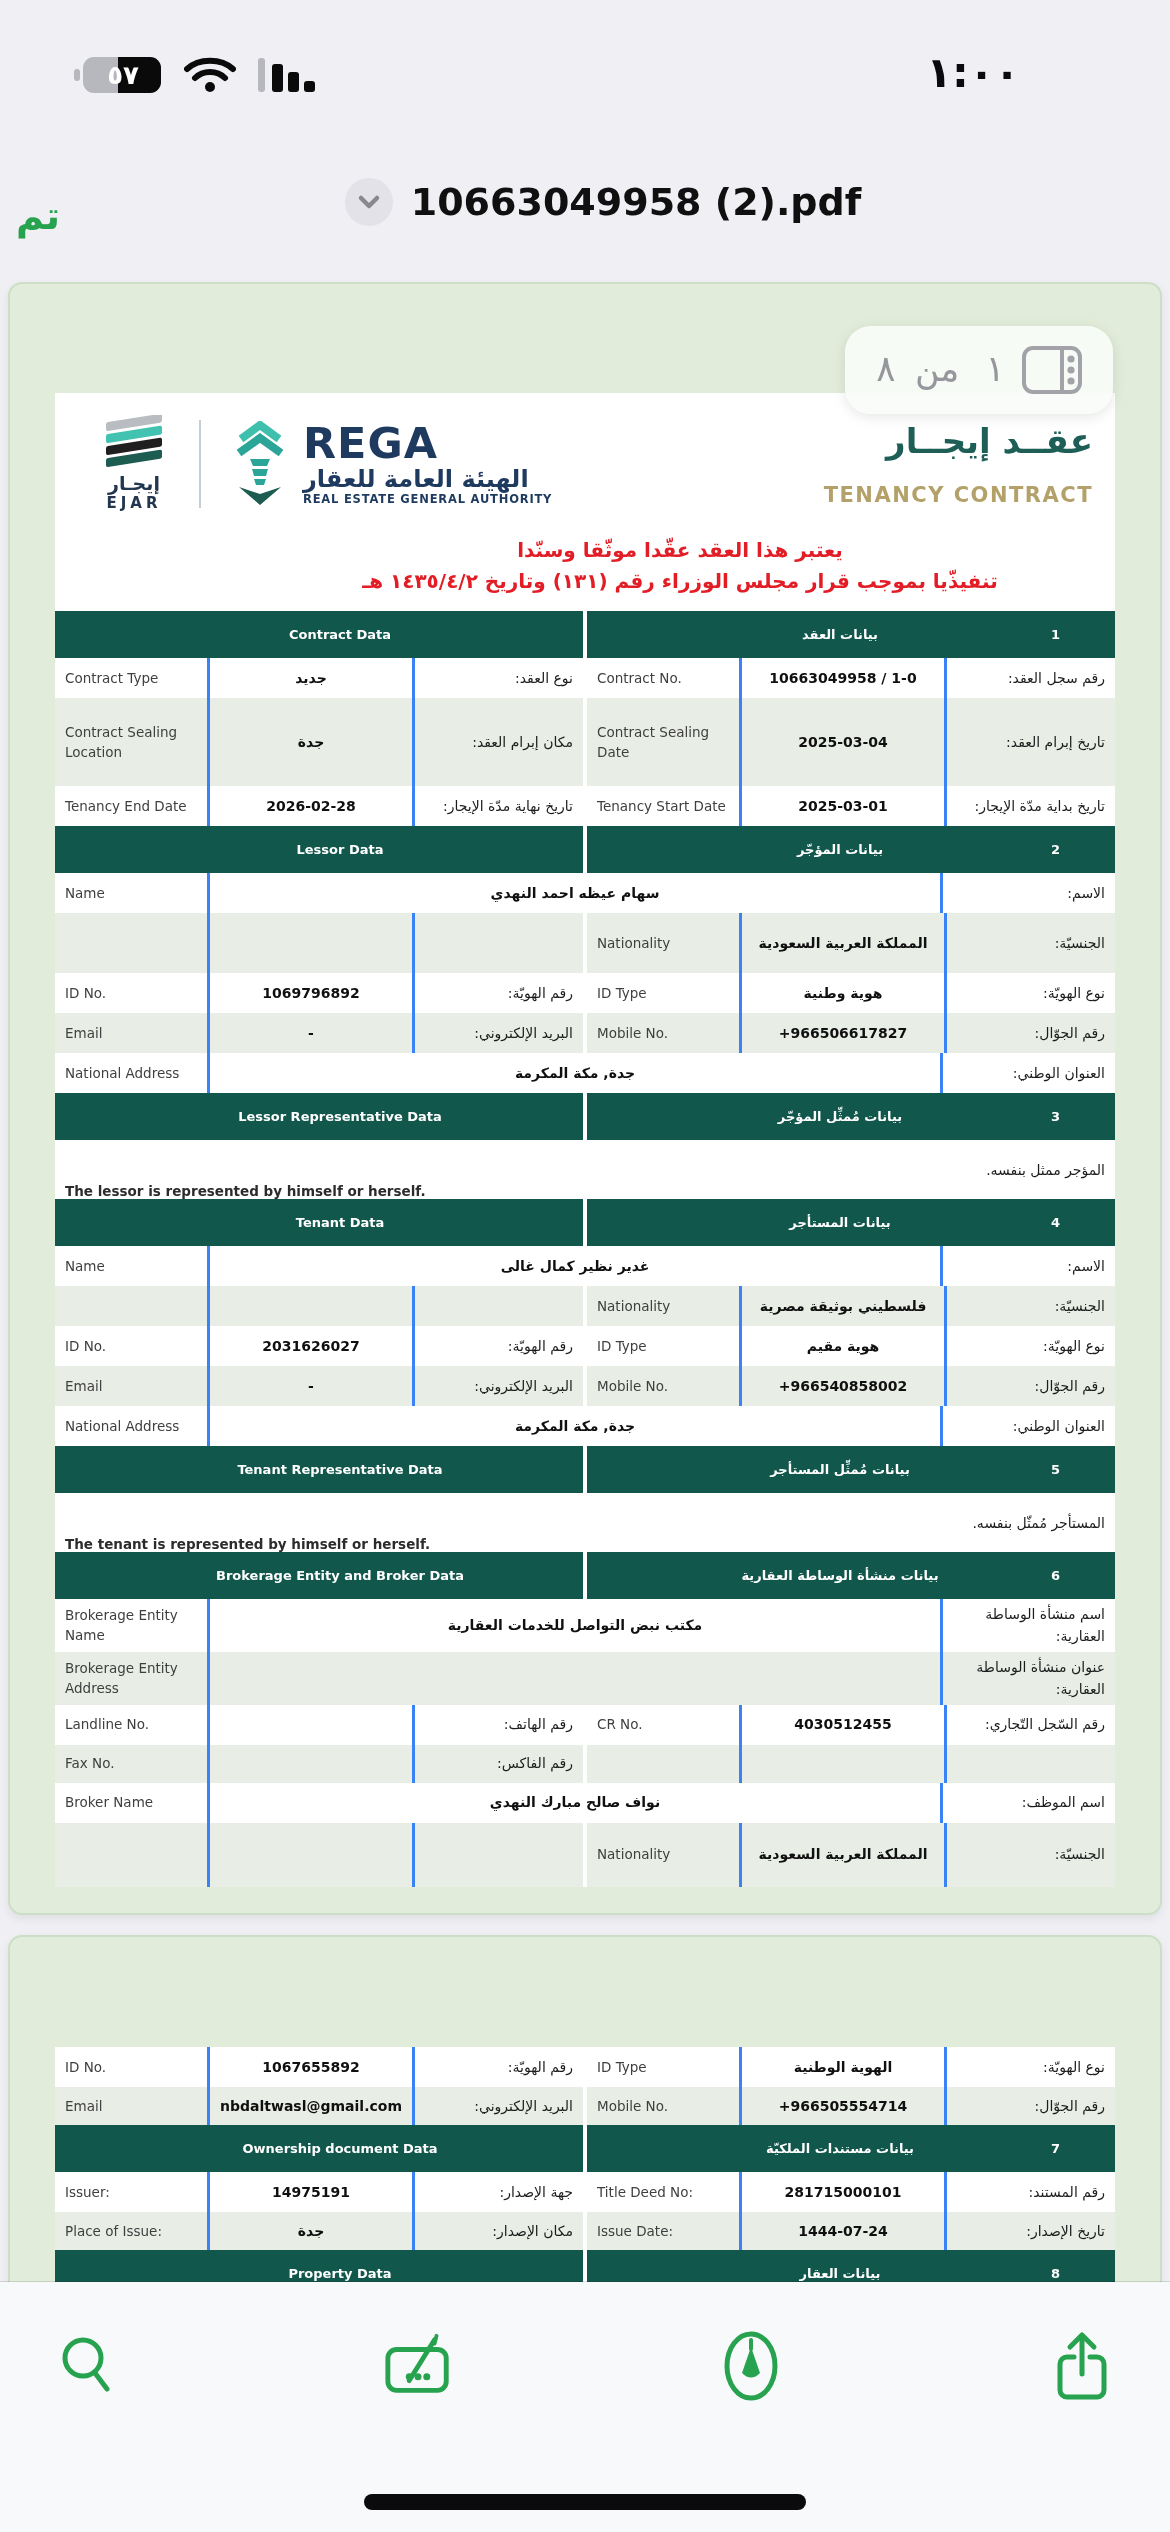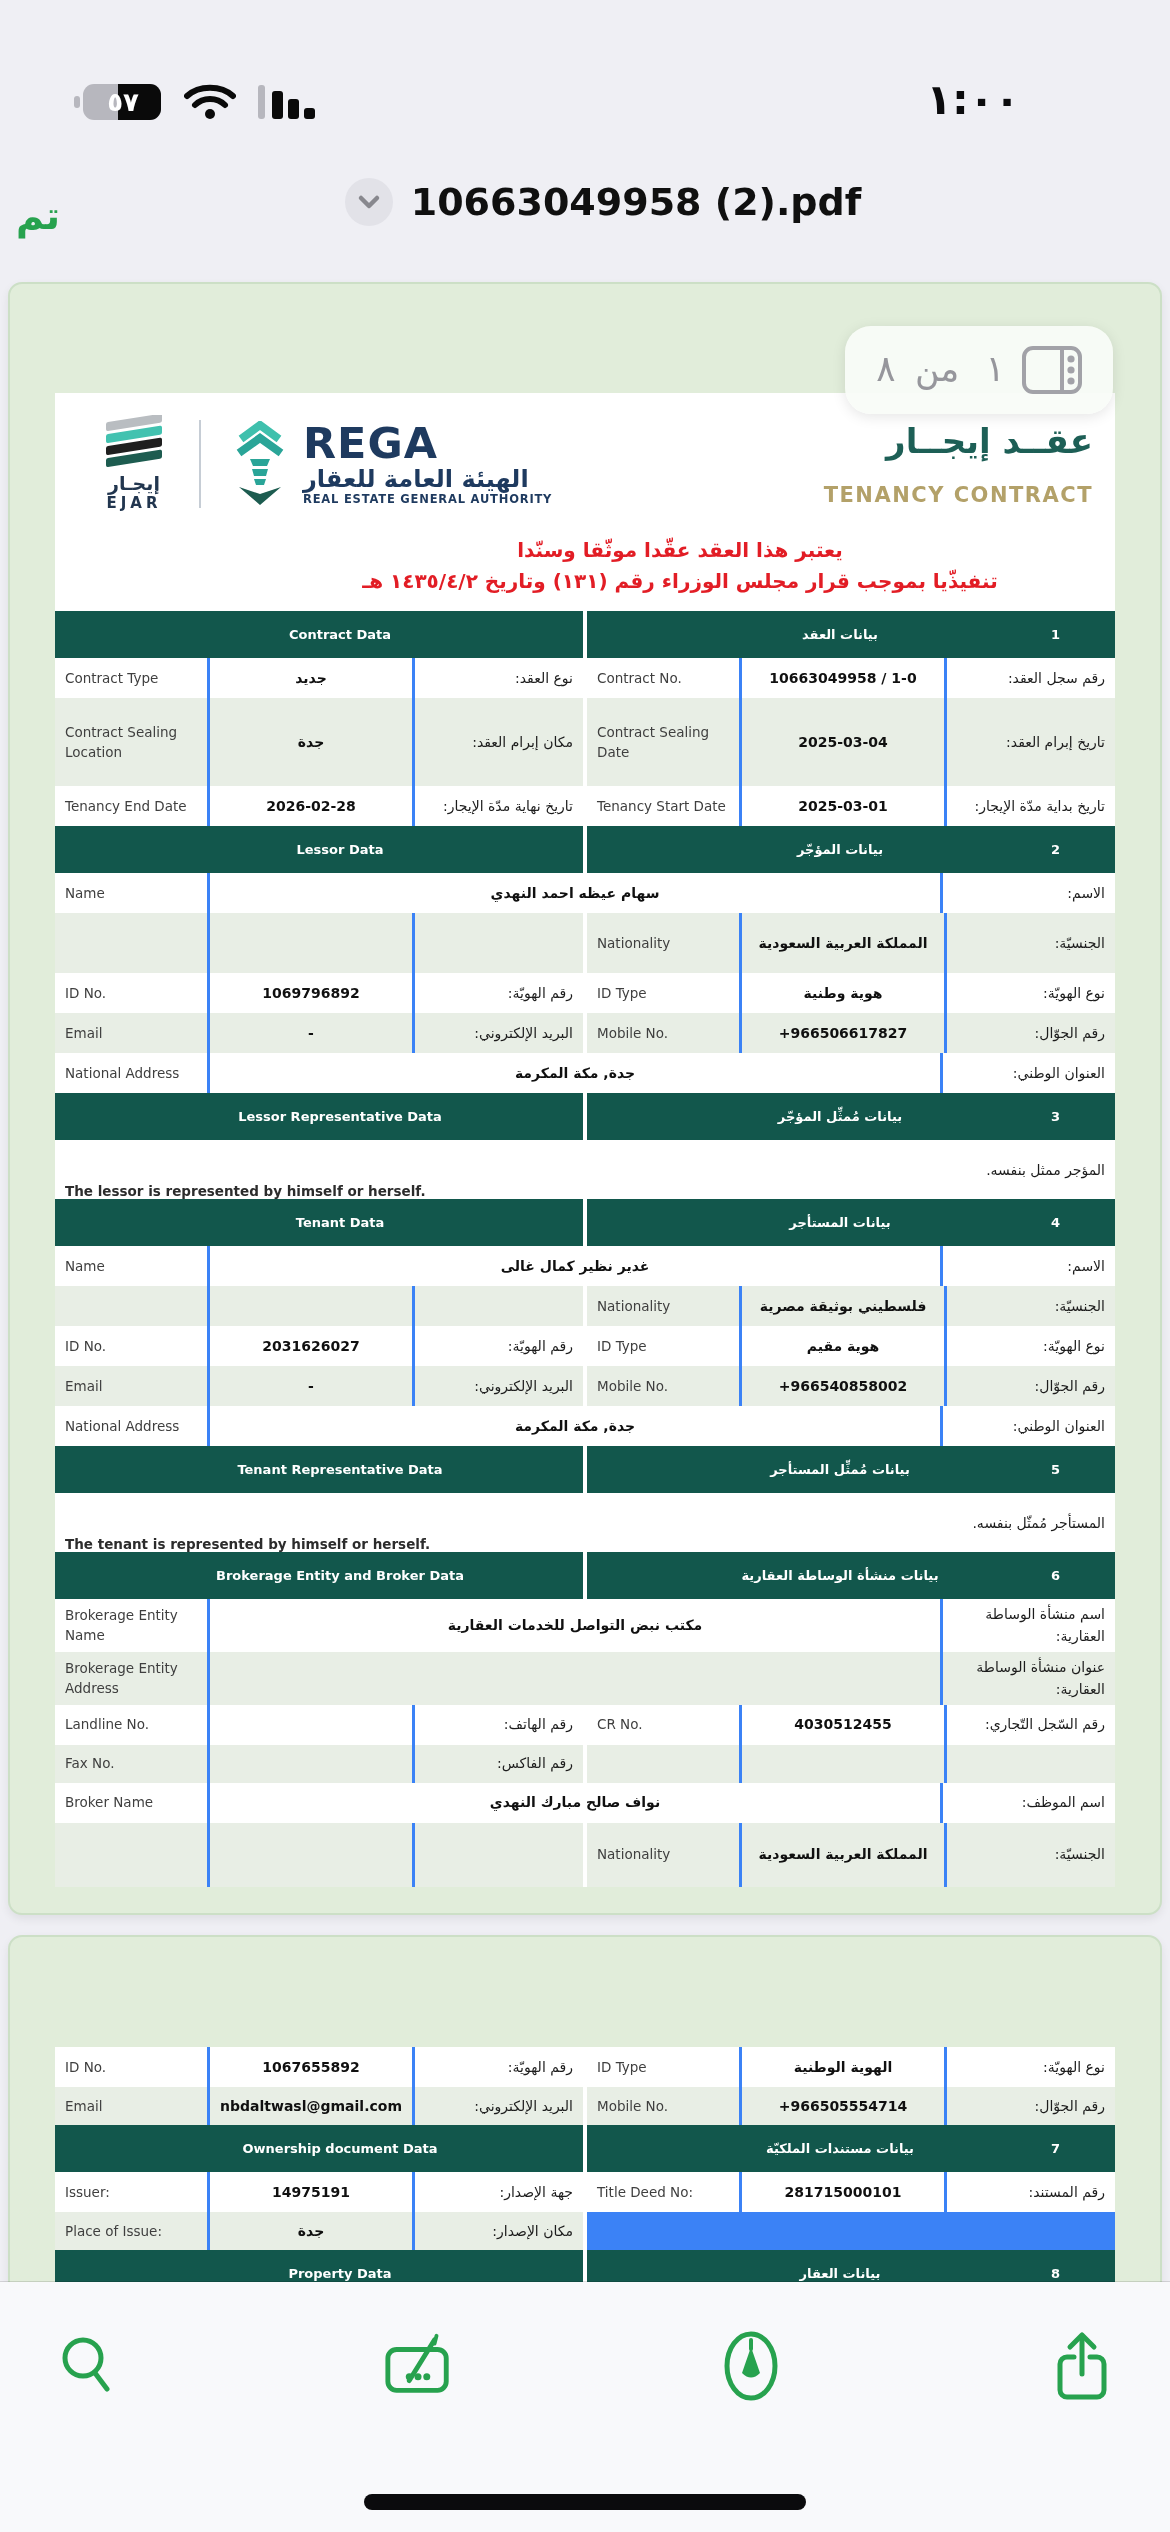--- a/index.html
+++ b/index.html
@@ -4,21 +4,21 @@
 <style>
   * { margin:0; padding:0; box-sizing:border-box; }
   html,body { width:1170px; height:2532px; }
   body {
     position:relative; overflow:hidden;
     background:#efeff4;
     font-family:"DejaVu Sans", sans-serif;
     -webkit-font-smoothing:antialiased;
   }
   
-  .statusbar { position:absolute; top:0; left:0; width:1170px; height:130px;margin-top:27px; }
+  .statusbar { position:absolute; top:0; left:0; width:1170px; height:130px; }
   .sb-left { position:absolute; left:74px; top:56px; display:flex; align-items:center; gap:22px; }
   .sb-time { position:absolute; right:150px; top:48px; font-size:42px; font-weight:700; color:#0b0b0d; letter-spacing:1px; }
   
   .titlebar { position:absolute; top:178px; left:0; width:1170px; height:76px; }
   .done-btn { position:absolute; left:16px; top:16px; font-size:38px; font-weight:600; color:#27a24e; }
   .title-center { position:absolute; left:0; top:0; width:1170px; display:flex; justify-content:center; align-items:center; gap:18px; transform:translateX(18px); }
   .chev-circle { width:48px; height:48px; border-radius:50%; background:#e2e2e8; display:flex; align-items:center; justify-content:center; }
   .file-title { font-size:38px; font-weight:700; color:#101010; }
   
   .pill { position:absolute; left:845px; top:326px; width:268px; height:88px; border-radius:26px;
@@ -477,20 +477,25 @@
               <div class="cell ar-l" dir="rtl">رقم المستند:</div>
             </div>
           </div>
           <div class="row bg-g h38">
             <div class="half">
               <div class="cell en-l">Place of Issue:</div>
               <div class="cell val" dir="rtl">جدة</div>
               <div class="cell ar-l" dir="rtl">مكان الإصدار:</div>
             </div>
             <div class="cdiv"></div>
+            <div class="half">
+              <div class="cell en-l">Issue Date:</div>
+              <div class="cell val" dir="ltr">1444-07-24</div>
+              <div class="cell ar-l" dir="rtl">تاريخ الإصدار:</div>
+            </div>
           </div>
           <div class="sec-header">
             <div class="hcell">Property Data</div>
             <div class="hdiv"></div>
             <div class="hcell ar-side">
               <div class="htitle" dir="rtl">بيانات العقار</div>
               <div class="hnum">8</div>
             </div>
           </div>
         </div>

